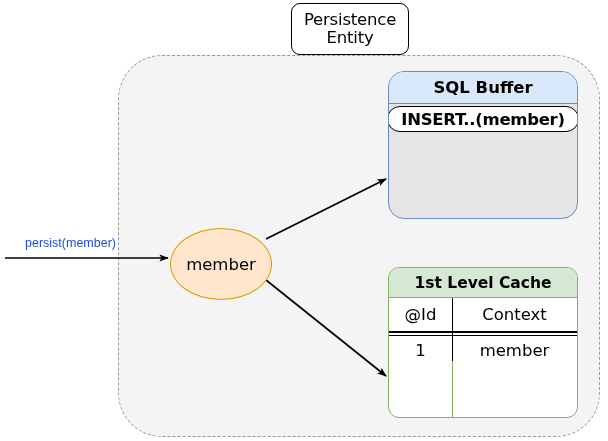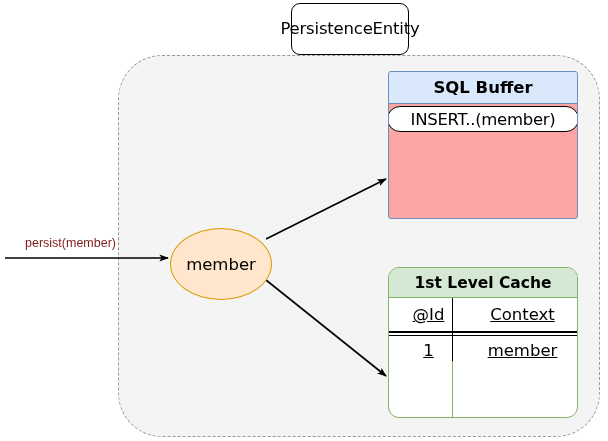--- a/index.html
+++ b/index.html
@@ -34,58 +34,59 @@
     position: absolute;
     left: 291px;
     top: 3px;
     width: 118px;
     height: 52px;
     background: #ffffff;
     border: 1.7px solid #000000;
     border-radius: 9px;
     box-sizing: border-box;
     display: flex;
-    flex-direction: row;
+    flex-direction: column;
     align-items: center;
     justify-content: center;
     line-height: 1.12;
     font-size: 16.5px;
     color: #000;
     letter-spacing: -0.2px;
   }
 
   
   #sql-buffer {
     position: absolute;
     left: 388px;
     top: 71px;
     width: 190px;
     height: 148px;
-    background: #fca5a5;
+    background: #e5e5e5;
     border: 1.5px solid #6c8ebf;
-    border-radius: 3px;
+    border-radius: 16px;
     box-sizing: border-box;
     overflow: hidden;
   }
   #sql-buffer-header {
     height: 32px;
     background: #dae8fc;
     border-bottom: 1.3px solid #6c8ebf;
     display: flex;
     align-items: center;
     justify-content: center;
     font-size: 16.5px;
     font-weight: bold;
     color: #000;
     box-sizing: border-box;
   }
   #sql-buffer-body {
     position: relative;
     height: calc(100% - 32px);
     padding-top: 15px;
+    font-weight: bold;
   }
   #insert-pill {
     position: absolute;
     left: -2px;
     top: 2px;
     width: 192px;
     height: 26px;
     background: #ffffff;
     border: 1.6px solid #000000;
     border-radius: 13px;
@@ -138,28 +139,27 @@
   .cache-col-divider-dark {
     position: absolute;
     left: 63px;
     top: 0;
     width: 1.4px;
     height: 63px;
     background: #000000;
   }
   .cache-row {
     position: absolute;
-    left: 8px;
+    left: 0;
     width: 100%;
     display: flex;
     align-items: center;
     box-sizing: border-box;
     font-size: 16.5px;
     color: #000;
-    text-decoration: underline;
   }
   #cache-head-row { top: 0; height: 33px; }
   #cache-data-row { top: 37px; height: 30px; }
   .cache-cell-id {
     width: 63px;
     text-align: center;
     display: flex;
     align-items: center;
     justify-content: center;
     height: 100%;
@@ -209,21 +209,21 @@
     pointer-events: none;
   }
 
   
   #persist-label {
     position: absolute;
     left: 25px;
     top: 236px;
     font-family: "Liberation Sans", sans-serif;
     font-size: 12.5px;
-    color: #7f1d1d;
+    color: #1d4ed8;
   }
 </style>
 </head>
 <body>
 
 <div id="canvas">
 
   <div id="pc-region"></div>
 
   <svg id="arrows" viewBox="0 0 608 441">

